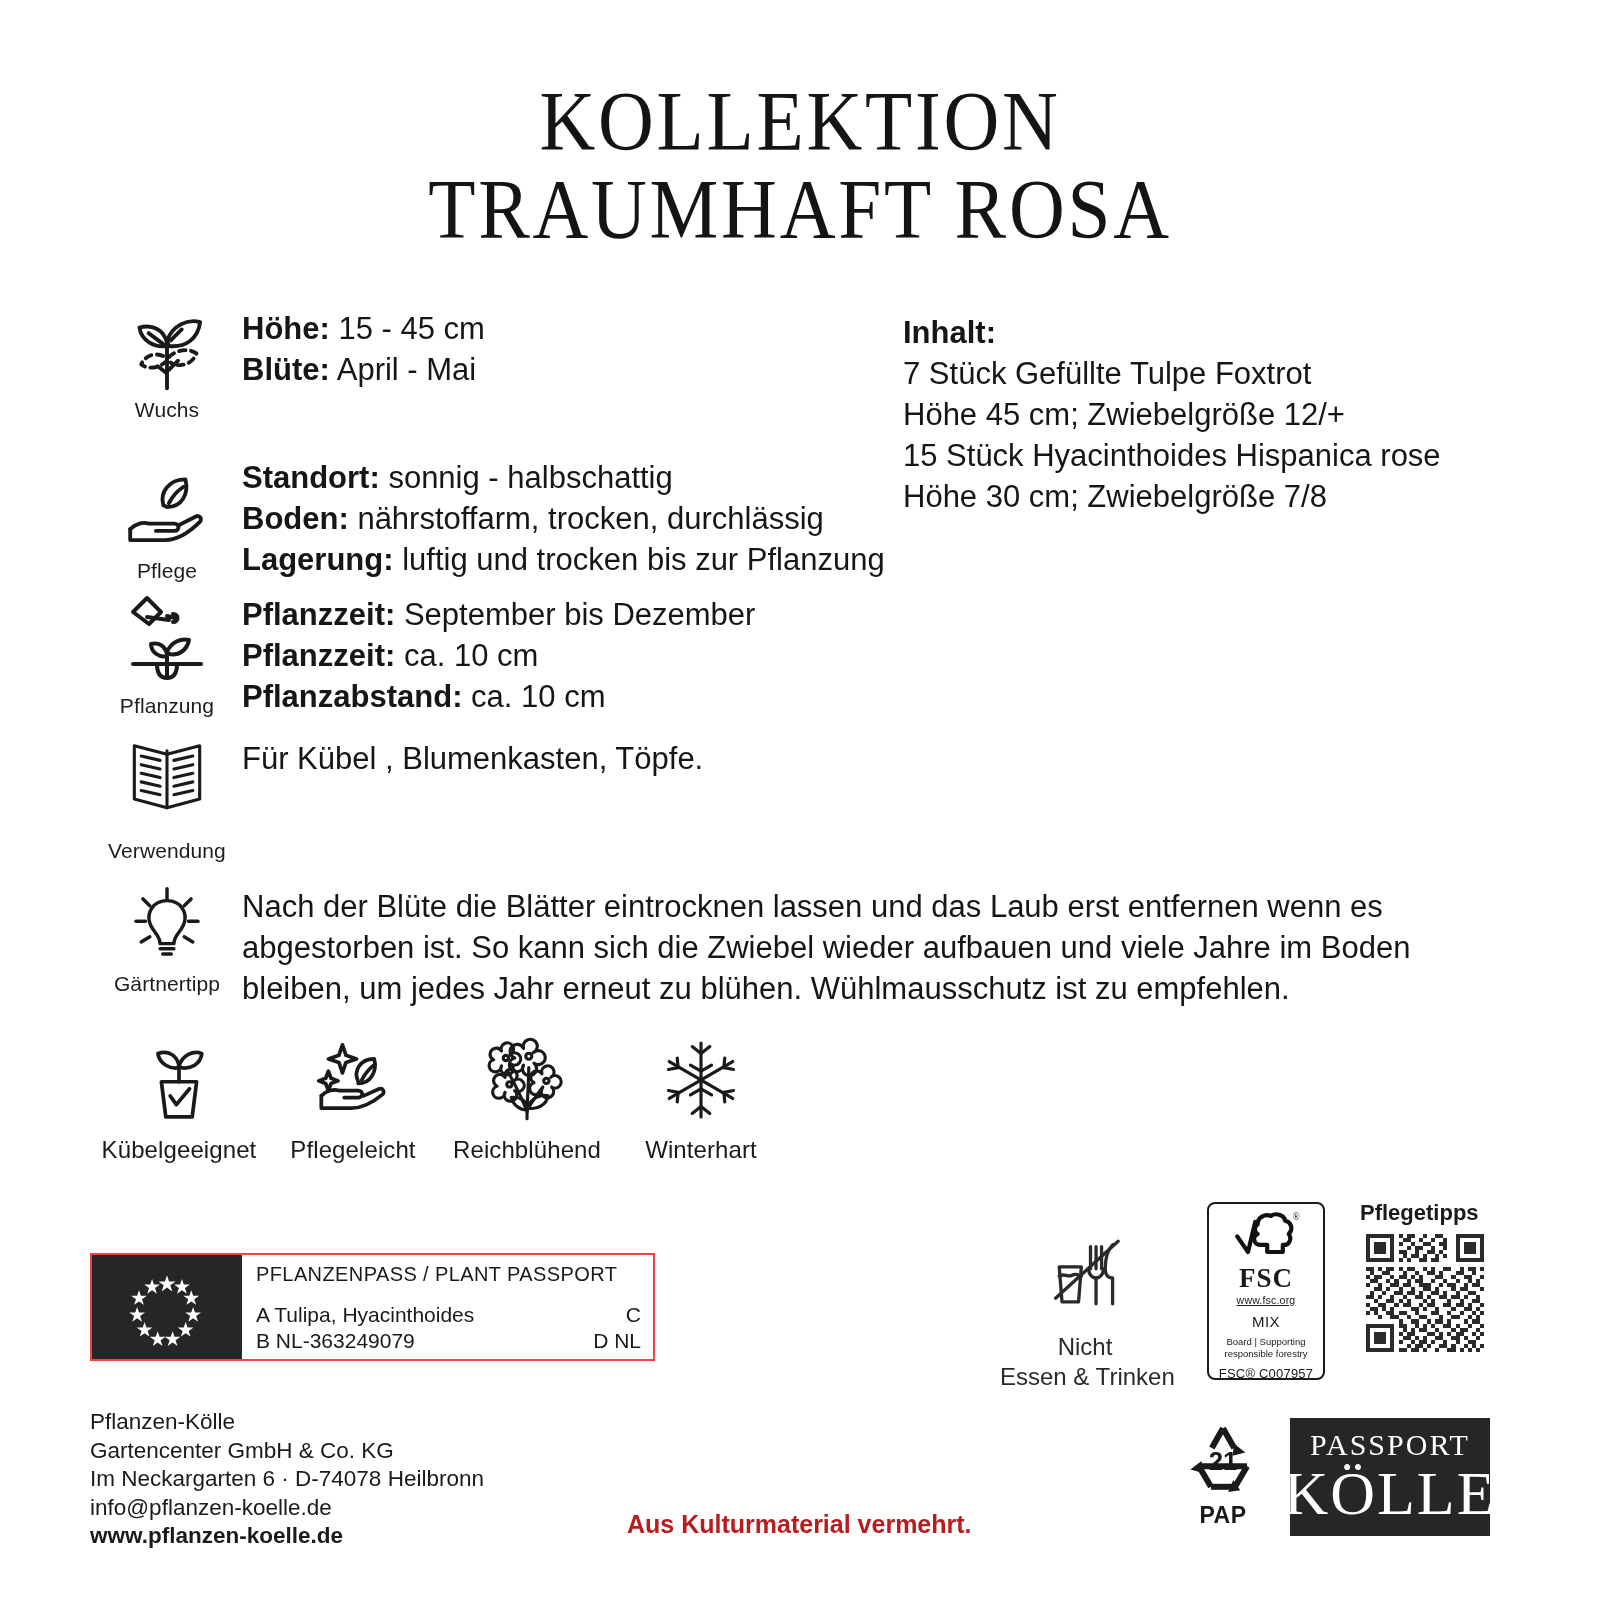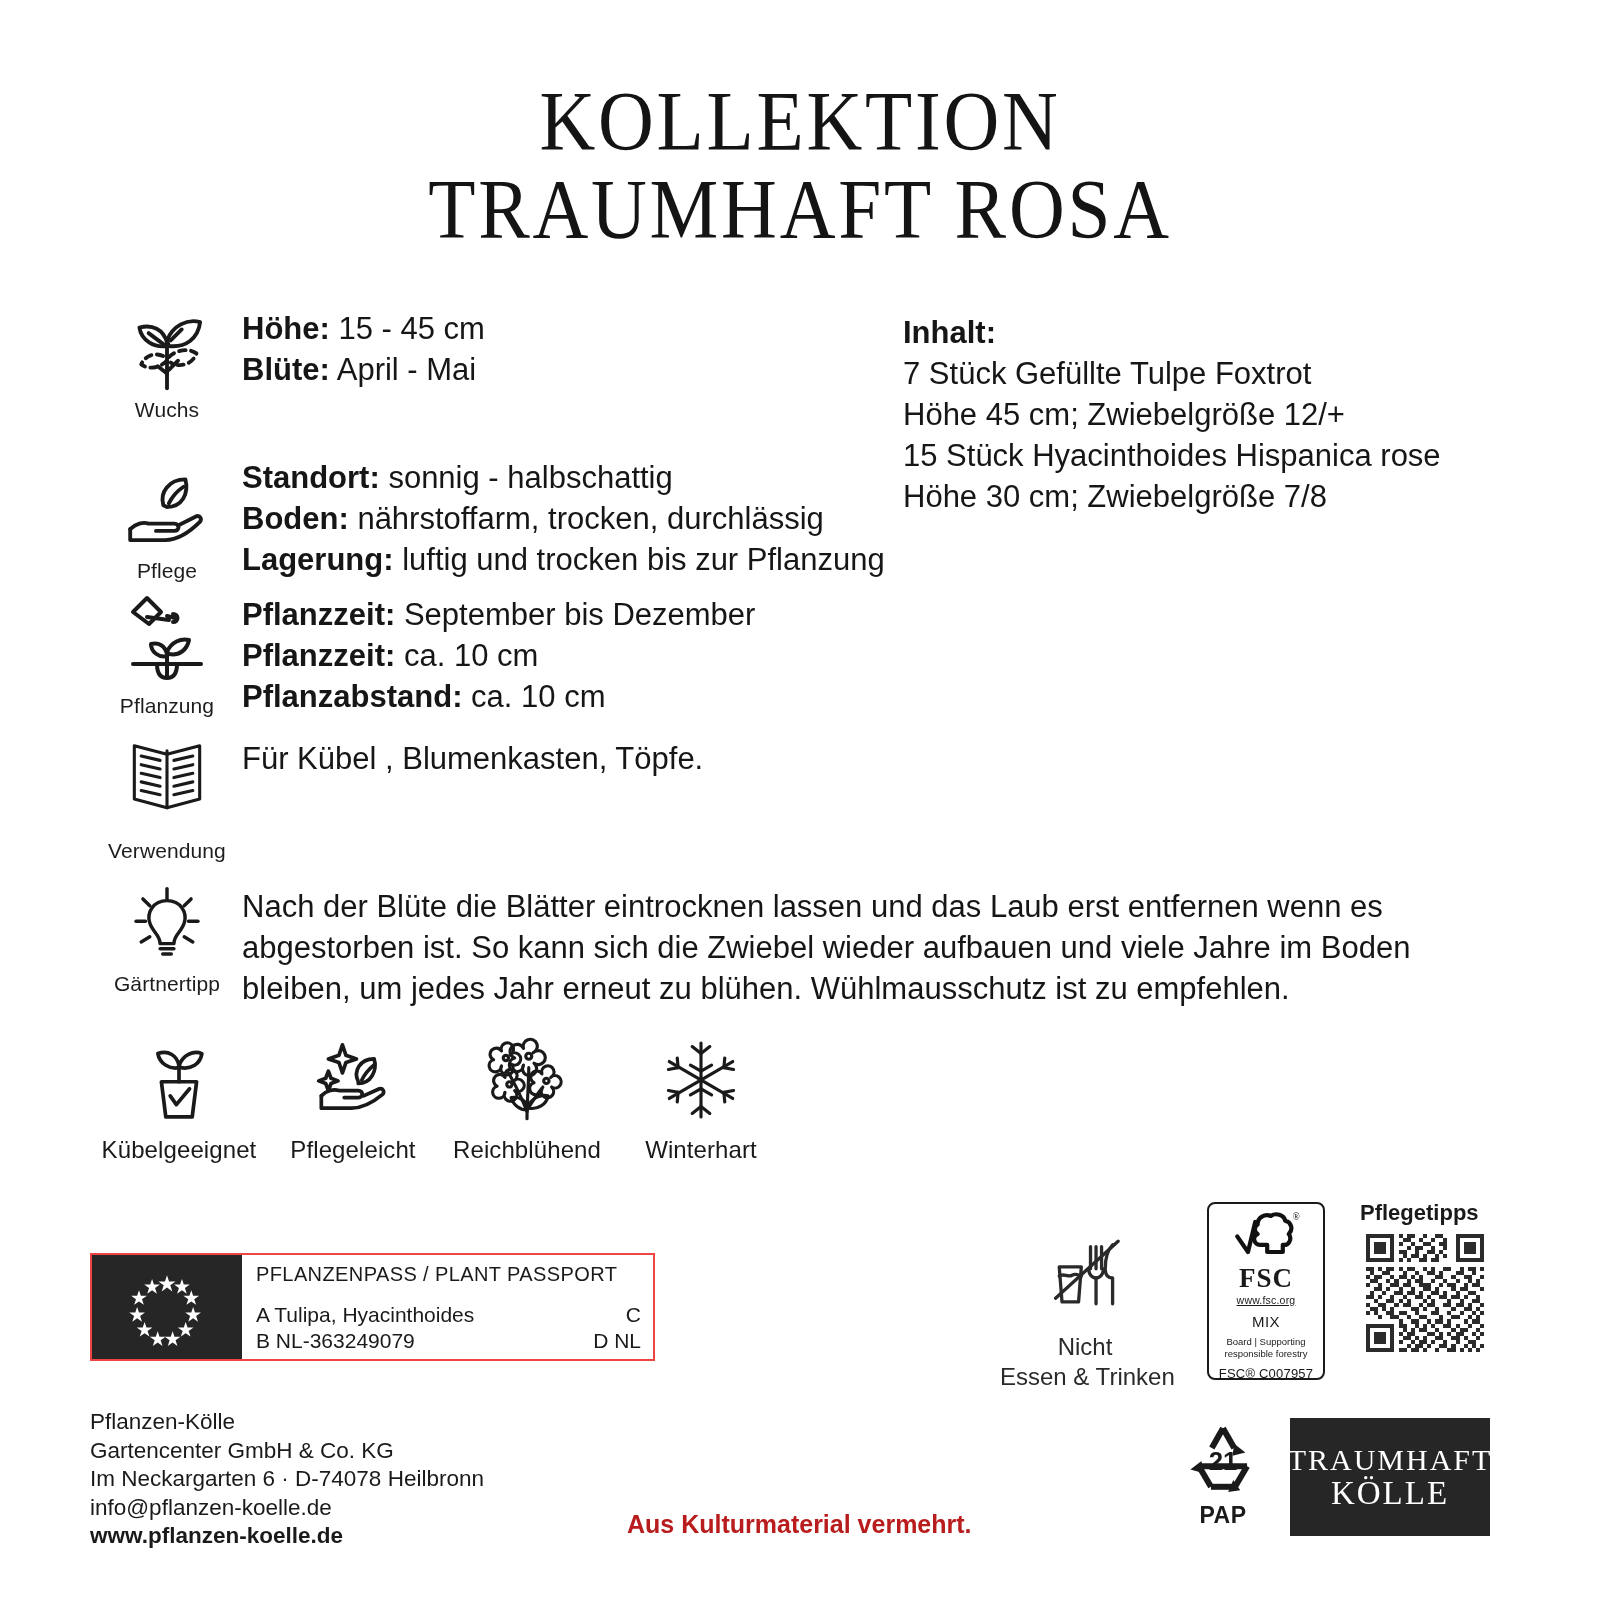--- a/index.html
+++ b/index.html
@@ -161,21 +161,21 @@
   
   #kolle {
     position: absolute; top: 1418px; left: 1290px;
     width: 200px; height: 118px; background: #262626;
     display: flex; flex-direction: column;
     align-items: center; justify-content: center;
     color: #ffffff;
     font-family: "Liberation Serif", serif;
   }
   #kolle .k1 { font-size: 30px; letter-spacing: 2px; line-height: 1; }
-  #kolle .k2 { font-size: 33px; letter-spacing: 2px; line-height: 1; margin-top: 2px; }
+  #kolle .k2 { font-size: 62px; letter-spacing: 2px; line-height: 1; margin-top: 2px; }
 </style>
 </head>
 <body>
 
 <div class="page">
 
   <div class="title-block">
     <span class="title-line">KOLLEKTION</span>
     <span class="title-line">TRAUMHAFT ROSA</span>
   </div>
@@ -717,17 +717,17 @@
           <polygon points="25,50 12,60 27,64"></polygon>
           <polygon points="62,72 56,86 70,84"></polygon>
         </g>
         <text x="50" y="60" text-anchor="middle" font-family="'Liberation Sans',sans-serif" font-size="30" font-weight="700" fill="#1a1a1a">21</text>
       </svg>
     </div>
     <div class="plabel">PAP</div>
   </div>
 
   <div id="kolle">
-    <div class="k1">TRAUMHAFT</div>
+    <div class="k1">PASSPORT</div>
     <div class="k2">KÖLLE</div>
   </div>
 
 </div>
 
 </body></html>

